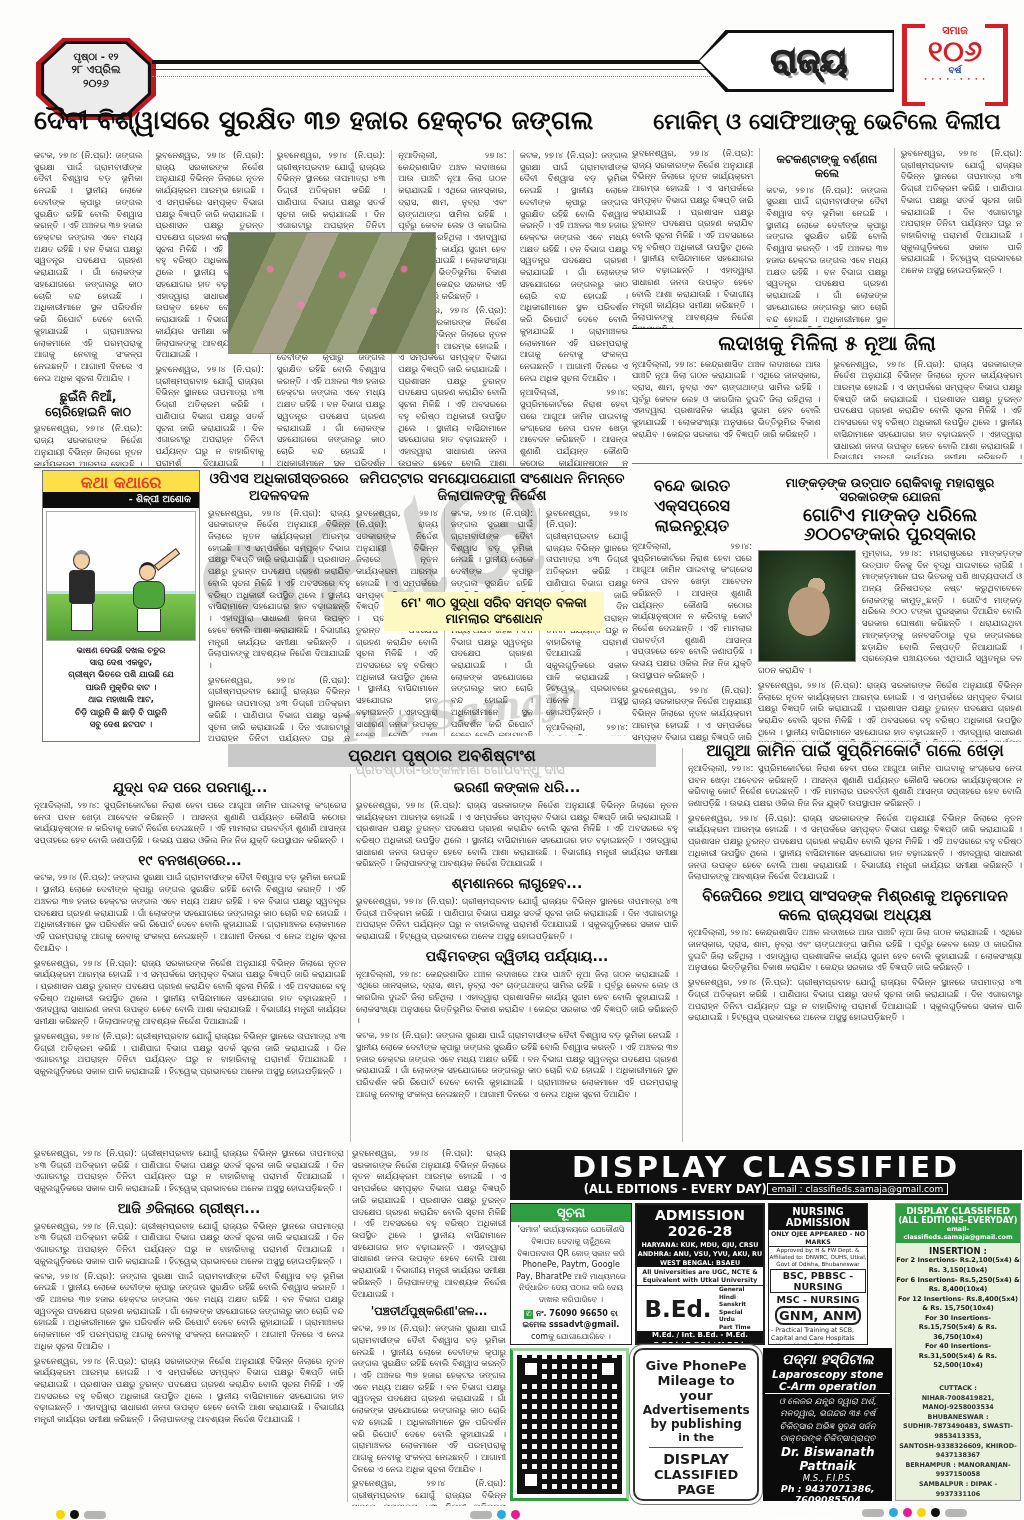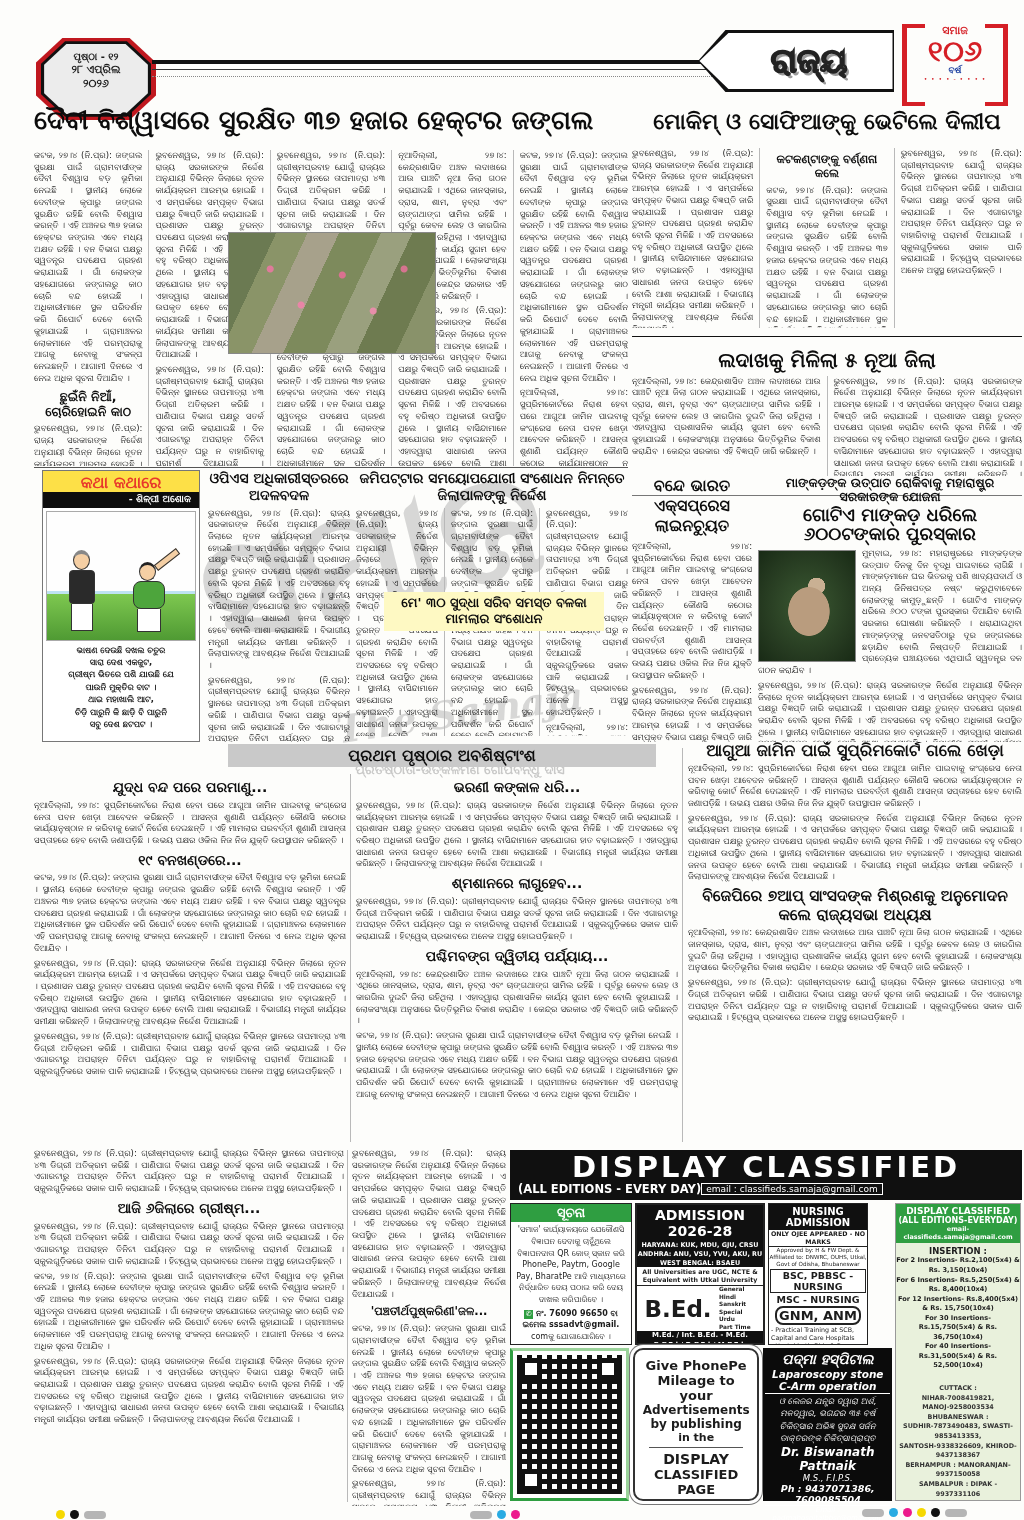--- a/index.html
+++ b/index.html
@@ -57,21 +57,21 @@
   .cart-artist{background:#0d0d0d;color:#fff;font-size:9.5px;text-align:right;padding:1px 8px 3px 0;font-weight:bold;}
   .cart-img{position:relative;height:128px;border:1px solid #aaa;margin:3px;overflow:hidden;background:linear-gradient(#fefefe 62%,#bfe3f2 62% 64%,#7ec850 64%,#4f9a33 100%);}
   .cart-man{position:absolute;}
   .head{width:15px;height:15px;border-radius:50%;background:#f5cfa4;border:1px solid #333;}
   .torso{border:1px solid #333;border-radius:4px;}
   .legs{background:#fff;border:1px solid #333;border-top:none;}
   .cart-verse{font-size:8.3px;line-height:1.5;text-align:center;font-weight:bold;color:#222;}
   
   .cl-head{background:#101010;color:#fff;padding:2px 8px 4px 8px;box-sizing:border-box;}
   .cl-title{font-size:29px;font-weight:bold;letter-spacing:3px;line-height:1.05;text-align:center;}
-  .cl-sub{display:flex;justify-content:flex-start;align-items:center;font-weight:bold;font-size:11.5px;}
+  .cl-sub{display:flex;justify-content:center;align-items:center;font-weight:bold;font-size:11.5px;}
   .cl-email{font-size:9px;border:1px solid #fff;padding:0 4px;font-weight:normal;}
   .ad{border:1px solid #222;box-sizing:border-box;overflow:hidden;background:#fff;}
   .ad-title{background:#101010;color:#fff;font-weight:bold;text-align:center;font-size:12px;padding:2px 0;}
   .greenbar{background:#2f9e41;color:#fff;font-weight:bold;text-align:center;}
   .tinyb{font-size:6.3px;font-weight:bold;text-align:center;line-height:1.25;}
   .blackline{background:#101010;color:#fff;font-weight:bold;text-align:center;font-size:7.5px;line-height:1.35;}
   .odia-small{font-size:8px;line-height:1.45;text-align:center;}
   .qr{position:relative;background:
       repeating-linear-gradient(90deg,#111 0 5px,transparent 5px 10px),
       repeating-linear-gradient(0deg,#111 0 5px,#fff 5px 10px);}
@@ -163,21 +163,21 @@
       <div class="col">
         <div class="subhead sm">କଟକଣ୍ଟାଙ୍କୁ ବର୍ଣ୍ଣନା କଲେ</div>
         <p>କଟକ, ୨୭।୪ (ନି.ପ୍ର): ଜଙ୍ଗଲ ସୁରକ୍ଷା ପାଇଁ ଗ୍ରାମବାସୀଙ୍କ ଦୈବୀ ବିଶ୍ୱାସ ବଡ଼ ଭୂମିକା ନେଇଛି । ସ୍ଥାନୀୟ ଲୋକେ ଦେବୀଙ୍କ କୃପାରୁ ଜଙ୍ଗଲ ସୁରକ୍ଷିତ ରହିଛି ବୋଲି ବିଶ୍ୱାସ କରନ୍ତି । ଏହି ଅଞ୍ଚଳର ୩୭ ହଜାର ହେକ୍ଟର ଜଙ୍ଗଲ ଏବେ ମଧ୍ୟ ଅକ୍ଷତ ରହିଛି । ବନ ବିଭାଗ ପକ୍ଷରୁ ସ୍ୱତନ୍ତ୍ର ପଦକ୍ଷେପ ଗ୍ରହଣ କରାଯାଇଛି । ଗାଁ ଲୋକଙ୍କ ସହଯୋଗରେ ଜଙ୍ଗଲରୁ କାଠ ଚୋରି ବନ୍ଦ ହୋଇଛି । ଅଧିକାରୀମାନେ ସ୍ଥଳ ପରିଦର୍ଶନ କରି ରିପୋର୍ଟ ଦେବେ ବୋଲି କୁହାଯାଇଛି । ଗ୍ରାମାଞ୍ଚଳର ଲୋକମାନେ ଏହି ପରମ୍ପରାକୁ ଆଗକୁ ନେବାକୁ ସଂକଳ୍ପ ନେଇଛନ୍ତି । ଆଗାମୀ ଦିନରେ ଏ ନେଇ ଅଧିକ ସୂଚନା ଦିଆଯିବ ।</p>
       </div>
       <div class="col">
           <p>ଭୁବନେଶ୍ୱର, ୨୭।୪ (ନି.ପ୍ର): ଗ୍ରୀଷ୍ମପ୍ରବାହ ଯୋଗୁଁ ରାଜ୍ୟର ବିଭିନ୍ନ ସ୍ଥାନରେ ତାପମାତ୍ରା ୪୩ ଡିଗ୍ରୀ ଅତିକ୍ରମ କରିଛି । ପାଣିପାଗ ବିଭାଗ ପକ୍ଷରୁ ସତର୍କ ସୂଚନା ଜାରି କରାଯାଇଛି । ଦିନ ଏଗାରଟାରୁ ଅପରାହ୍ନ ତିନିଟା ପର୍ଯ୍ୟନ୍ତ ଘରୁ ନ ବାହାରିବାକୁ ପରାମର୍ଶ ଦିଆଯାଇଛି । ସ୍କୁଲଗୁଡ଼ିକରେ ସକାଳ ପାଳି କରାଯାଇଛି । ହିଟ୍‌ୱେଭ୍ ପ୍ରଭାବରେ ଅନେକ ଅସୁସ୍ଥ ହୋଇପଡ଼ିଛନ୍ତି ।</p>
         </div>
     </div>
   </div>
 
-  <div class="abs" style="left:632px;top:336px;width:390px;height:160px;border-top:1.5px solid #111;border-bottom:1px solid #777;box-sizing:border-box;padding-top:13px;">
+  <div class="abs" style="left:632px;top:328px;width:390px;height:136px;border-top:1.5px solid #111;border-bottom:1px solid #777;box-sizing:border-box;padding-top:4px;">
     <div class="headline center" style="font-size:20px;">ଲଦାଖକୁ ମିଳିଲା ୫ ନୂଆ ଜିଲା</div>
     <div class="body-text" style="height:100px;margin-top:4px;">
       <div class="cols" style="height:100%;">
         <div class="col">
             <p>ନୂଆଦିଲ୍ଲୀ, ୨୭।୪: କେନ୍ଦ୍ରଶାସିତ ଅଞ୍ଚଳ ଲଦାଖରେ ଆଉ ପାଞ୍ଚଟି ନୂଆ ଜିଲା ଗଠନ କରାଯାଇଛି । ଏଥିରେ ଜାନସ୍କାର, ଦ୍ରାସ, ଶାମ, ନୁବ୍ରା ଏବଂ ଚାଙ୍ଗଥାଙ୍ଗ ସାମିଲ ରହିଛି । ପୂର୍ବରୁ କେବଳ ଲେହ ଓ କାରଗିଲ ଦୁଇଟି ଜିଲା ରହିଥିଲା । ଏହାଦ୍ୱାରା ପ୍ରଶାସନିକ କାର୍ଯ୍ୟ ସୁଗମ ହେବ ବୋଲି କୁହାଯାଇଛି । ଲୋକସଂଖ୍ୟା ଅନୁସାରେ ଭିତ୍ତିଭୂମିର ବିକାଶ କରାଯିବ । କେନ୍ଦ୍ର ସରକାର ଏହି ବିଜ୍ଞପ୍ତି ଜାରି କରିଛନ୍ତି ।</p>
           </div>
         <div class="col">
             <p>ଭୁବନେଶ୍ୱର, ୨୭।୪ (ନି.ପ୍ର): ରାଜ୍ୟ ସରକାରଙ୍କ ନିର୍ଦ୍ଦେଶ ଅନୁଯାୟୀ ବିଭିନ୍ନ ଜିଲାରେ ନୂତନ କାର୍ଯ୍ୟକ୍ରମ ଆରମ୍ଭ ହୋଇଛି । ଏ ସମ୍ପର୍କରେ ସମ୍ପୃକ୍ତ ବିଭାଗ ପକ୍ଷରୁ ବିଜ୍ଞପ୍ତି ଜାରି କରାଯାଇଛି । ପ୍ରଶାସନ ପକ୍ଷରୁ ତୁରନ୍ତ ପଦକ୍ଷେପ ଗ୍ରହଣ କରାଯିବ ବୋଲି ସୂଚନା ମିଳିଛି । ଏହି ଅବସରରେ ବହୁ ବରିଷ୍ଠ ଅଧିକାରୀ ଉପସ୍ଥିତ ଥିଲେ । ସ୍ଥାନୀୟ ବାସିନ୍ଦାମାନେ ସହଯୋଗର ହାତ ବଢ଼ାଇଛନ୍ତି । ଏହାଦ୍ୱାରା ସାଧାରଣ ଜନତା ଉପକୃତ ହେବେ ବୋଲି ଆଶା କରାଯାଉଛି । ବିଭାଗୀୟ ମନ୍ତ୍ରୀ କାର୍ଯ୍ୟର ସମୀକ୍ଷା କରିଛନ୍ତି । ଜିଲାପାଳଙ୍କୁ ଆବଶ୍ୟକ ନିର୍ଦ୍ଦେଶ ଦିଆଯାଇଛି ।</p>
           </div>
       </div>

